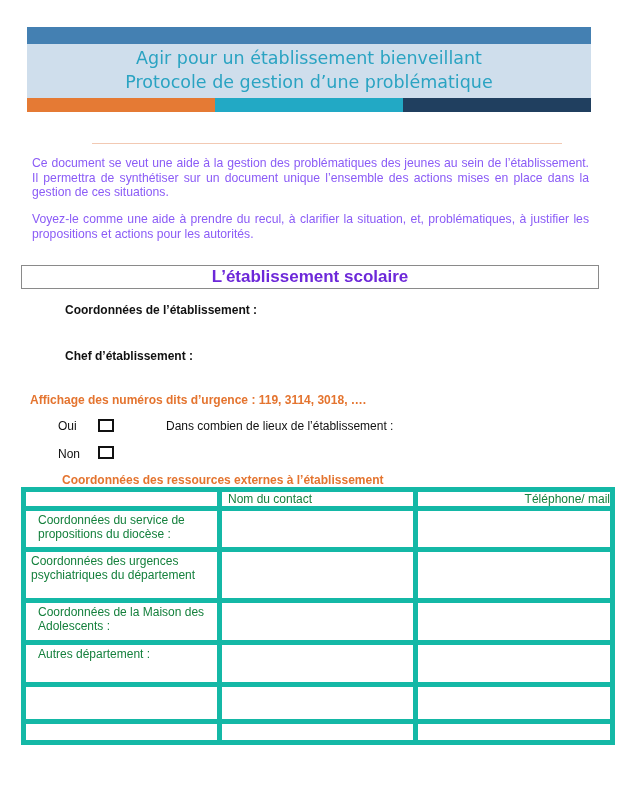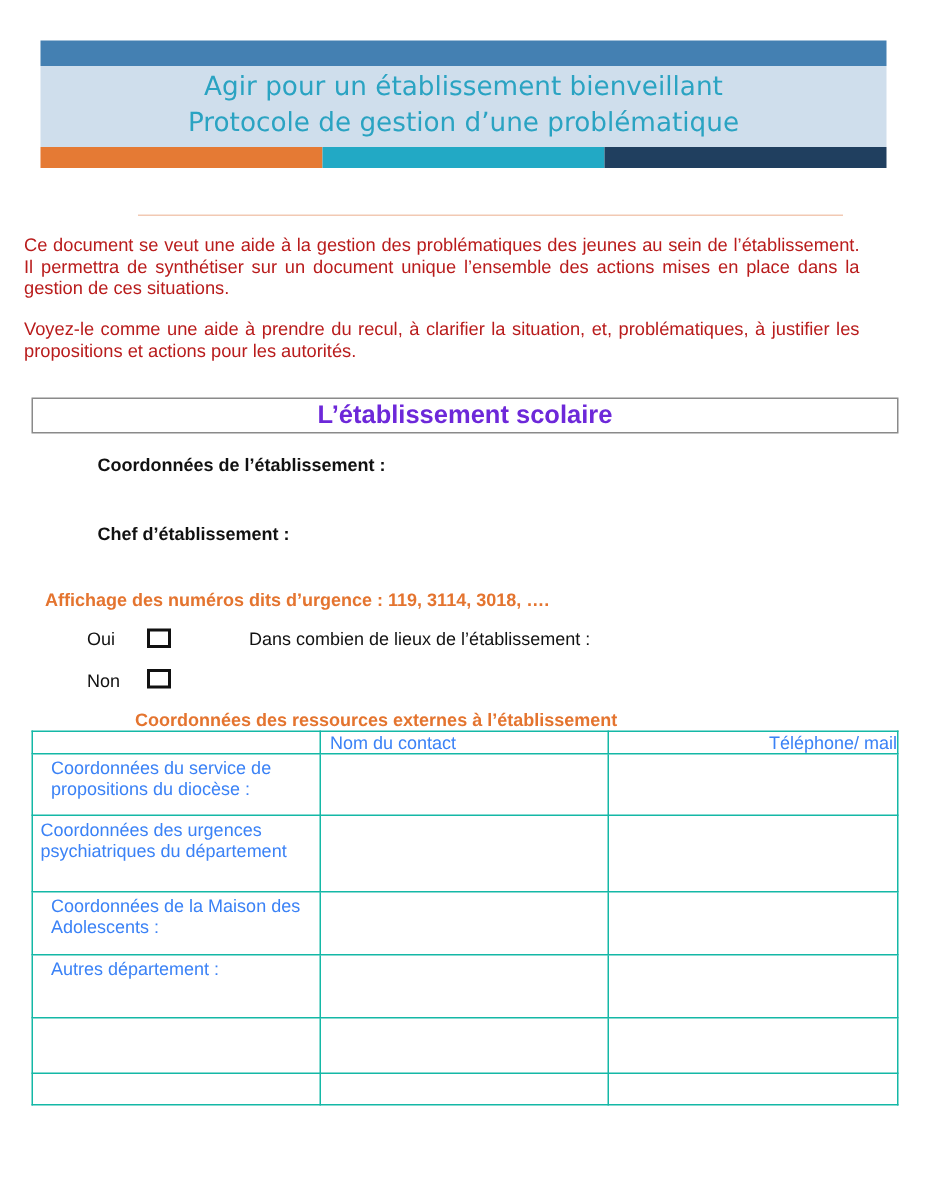--- a/index.html
+++ b/index.html
@@ -11,36 +11,36 @@
   .band-top { position: absolute; left: 0; top: 0; width: 100%; height: 17px; background: #4480b2; }
   .band-mid { position: absolute; left: 0; top: 17px; width: 100%; height: 54px; background: #cfdeec; }
   .banner-title { position: absolute; left: 0; top: 19px; width: 100%; text-align: center; color: #2aa3c2; font-family: "DejaVu Sans", sans-serif; font-size: 17.5px; line-height: 24px; }
   .stripe { position: absolute; top: 71px; height: 14px; }
   .stripe.s1 { left: 0; width: 188px; background: #e57a34; }
   .stripe.s2 { left: 188px; width: 188px; background: #22a9c5; }
   .stripe.s3 { left: 376px; width: 188px; background: #203f5f; }
 
   .hr-line { left: 92px; top: 143px; width: 470px; height: 1px; background: #f2c9b3; }
 
-  .intro { left: 16px; width: 557px; color: #b91c1c; font-size: 12.2px; line-height: 14.5px; text-align: justify; }
+  .intro { left: 32px; width: 557px; color: #8b5cf6; font-size: 12.2px; line-height: 14.5px; text-align: justify; }
   .intro.p1 { top: 156px; }
   .intro.p2 { top: 212px; }
 
   .section-box { left: 21px; top: 265px; width: 578px; height: 24px; border: 1px solid #8a8a8a; box-sizing: border-box; text-align: center; }
   .section-title { color: #6d28d9; font-weight: bold; font-size: 17px; line-height: 22px; }
 
   .label-bold { color: #111; font-weight: bold; font-size: 12px; }
   .orange-bold { color: #e4742f; font-weight: bold; font-size: 12px; }
   .plain { color: #111; font-size: 12px; }
 
   .checkbox { width: 12px; height: 9px; border: 2px solid #111; background: #fff; cursor: pointer; }
 
   
   .res-table { left: 21px; top: 487px; width: 576px; border-collapse: collapse; table-layout: fixed; }
-  .res-table td { border: 1px solid #14b8a6; padding: 0; vertical-align: top; color: #3b82f6; font-size: 12px; line-height: 14px; }
+  .res-table td { border: 5px solid #14b8a6; padding: 0; vertical-align: top; color: #15803d; font-size: 12px; line-height: 14px; }
   .res-table td.c1 { width: 191px; }
   .res-table td.c2 { width: 191px; }
   .res-table td.c3 { width: 192px; text-align: right; }
   .res-table .hdr td { height: 13px; }
   .res-table .hdr td span { padding-left: 6px; }
   .res-table .pad { display: block; padding-left: 12px; padding-top: 2px; }
   .res-table .pad0 { display: block; padding-left: 5px; padding-top: 2px; }
 </style>
 </head>
 <body>
@@ -71,21 +71,21 @@
 
 <div class="abs orange-bold" style="left:30px; top:393px;">Affichage des numéros dits d’urgence : 119, 3114, 3018, ….</div>
 
 <div class="abs plain" style="left:58px; top:419px;">Oui</div>
 <div class="abs checkbox" style="left:98px; top:419px;"></div>
 <div class="abs plain" style="left:166px; top:419px;">Dans combien de lieux de l’établissement :</div>
 
 <div class="abs plain" style="left:58px; top:447px;">Non</div>
 <div class="abs checkbox" style="left:98px; top:446px;"></div>
 
-<div class="abs orange-bold" style="left:62px; top:473px;margin-left:28px;">Coordonnées des ressources externes à l’établissement</div>
+<div class="abs orange-bold" style="left:62px; top:473px;">Coordonnées des ressources externes à l’établissement</div>
 
 <table class="abs res-table">
   <tbody>
       <tr class="hdr">
     <td class="c1"><span></span></td>
     <td class="c2"><span>Nom du contact</span></td>
     <td class="c3"><span>Téléphone/ mail</span></td>
   </tr>
   <tr style="height:41px">
     <td class="c1">

